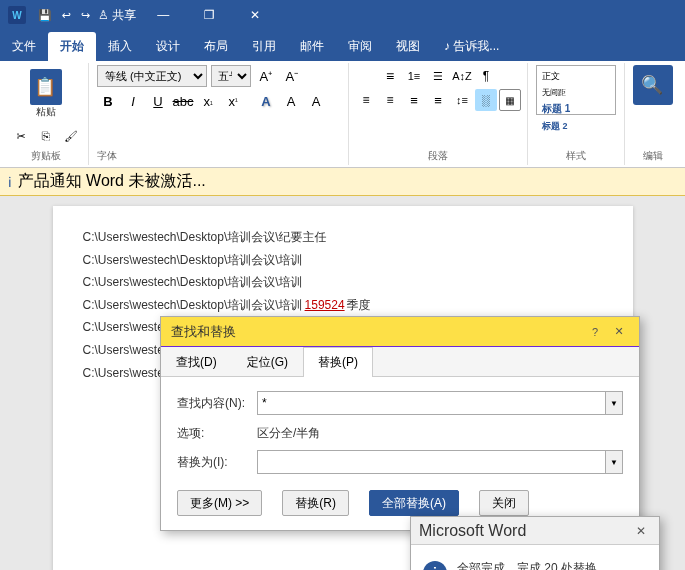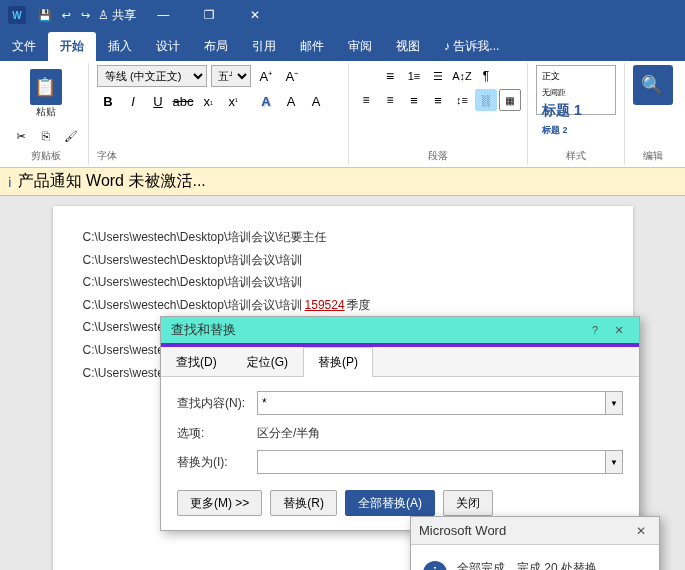--- a/index.html
+++ b/index.html
@@ -79,22 +79,22 @@
       top: 120px;
       left: 160px;
       width: 480px;
       background: white;
       border: 1px solid #aaa;
       box-shadow: 3px 3px 10px rgba(0,0,0,0.3);
       pointer-events: all;
       z-index: 100;
     }
     .dialog-title-bar {
-      background: #5eead4;
-      border-bottom: 4px solid #6d28d9;
+      background: #fde047;
+      border-bottom: 1px solid #6d28d9;
       display: flex;
       align-items: center;
       padding: 6px 10px;
       height: 30px;
     }
     .dialog-title { font-size: 13px; color: #333; flex: 1; }
     .dialog-title-controls { display: flex; gap: 4px; }
     .dialog-ctrl-btn { width: 20px; height: 18px; display: flex; align-items: center; justify-content: center; cursor: pointer; border-radius: 2px; font-size: 11px; color: #555; }
 
     .dialog-tabs { display: flex; border-bottom: 1px solid #ccc; background: #f5f5f5; }
@@ -106,21 +106,21 @@
     .dialog-label { width: 80px; font-size: 12px; color: #333; flex-shrink: 0; }
     .dialog-input { flex: 1; height: 24px; border: 1px solid #aaa; padding: 2px 4px; font-size: 12px; }
     .dialog-input-with-btn { flex: 1; display: flex; }
     .dialog-input-with-btn input { flex: 1; height: 24px; border: 1px solid #aaa; border-right: none; padding: 2px 4px; font-size: 12px; }
     .dialog-dropdown-btn { width: 18px; height: 24px; border: 1px solid #aaa; background: #f0f0f0; display: flex; align-items: center; justify-content: center; cursor: pointer; font-size: 8px; }
 
     .dialog-option-row { display: flex; align-items: center; margin-bottom: 6px; }
     .dialog-option-label { width: 80px; font-size: 12px; color: #333; flex-shrink: 0; }
     .dialog-option-value { font-size: 12px; color: #333; }
 
-    .dialog-buttons { display: flex; gap: 8px; justify-content: flex-start; margin-top: 16px; flex-wrap: wrap; }
+    .dialog-buttons { display: flex; gap: 20px; justify-content: flex-start; margin-top: 16px; flex-wrap: wrap; }
     .dialog-btn { height: 26px; padding: 0 12px; border: 1px solid #aaa; background: #f0f0f0; font-size: 12px; cursor: pointer; border-radius: 2px; white-space: nowrap; }
     .dialog-btn.primary { background: #2b579a; color: white; border-color: #2b579a; }
 
     
     .msgbox {
       position: absolute;
       top: 320px;
       left: 410px;
       width: 250px;
       background: white;
@@ -130,21 +130,21 @@
       z-index: 200;
     }
     .msgbox-title-bar {
       background: #f0f0f0;
       border-bottom: 1px solid #ccc;
       display: flex;
       align-items: center;
       padding: 4px 8px;
       height: 28px;
     }
-    .msgbox-title { font-size: 13px; color: #333; flex: 1; font-weight: normal; }
+    .msgbox-title { font-size: 16px; color: #333; flex: 1; font-weight: normal; }
     .msgbox-close { width: 20px; height: 20px; display: flex; align-items: center; justify-content: center; cursor: pointer; font-size: 12px; color: #555; }
     .msgbox-body { padding: 14px 12px; display: flex; align-items: flex-start; gap: 10px; }
     .msgbox-icon { width: 24px; height: 24px; background: #2b579a; border-radius: 50%; display: flex; align-items: center; justify-content: center; color: white; font-size: 14px; font-weight: bold; flex-shrink: 0; margin-top: 2px; }
     .msgbox-text { font-size: 12px; color: #333; line-height: 1.5; }
 
     
     .para-mark { color: #888; font-size: 11px; }
   </style>
 </head>
 <body>
@@ -240,21 +240,21 @@
         <div class="fmt-btn" style="font-size:11px; background:#adf;">░</div>
         <div class="fmt-btn" style="border:1px solid #888; font-size:10px;">▦</div>
       </div>
       <span class="ribbon-group-label">段落</span>
     </div>
 
     <div class="styles-group">
       <div class="styles-box">
         <div class="style-item">正文</div>
         <div class="style-item" style="font-size:8px;">无间距</div>
-        <div class="style-item" style="font-weight:bold; color:#2b579a; font-size:14px;">标题 1</div>
+        <div class="style-item" style="font-weight:bold; color:#2b579a; font-size:10px;">标题 1</div>
         <div class="style-item" style="font-weight:bold; color:#2b579a; font-size:9px;">标题 2</div>
       </div>
       <span class="ribbon-group-label">样式</span>
     </div>
 
     <div class="editing-group">
       <div class="search-icon-btn">
         <span>🔍</span>
       </div>
       <span class="ribbon-group-label">编辑</span>

